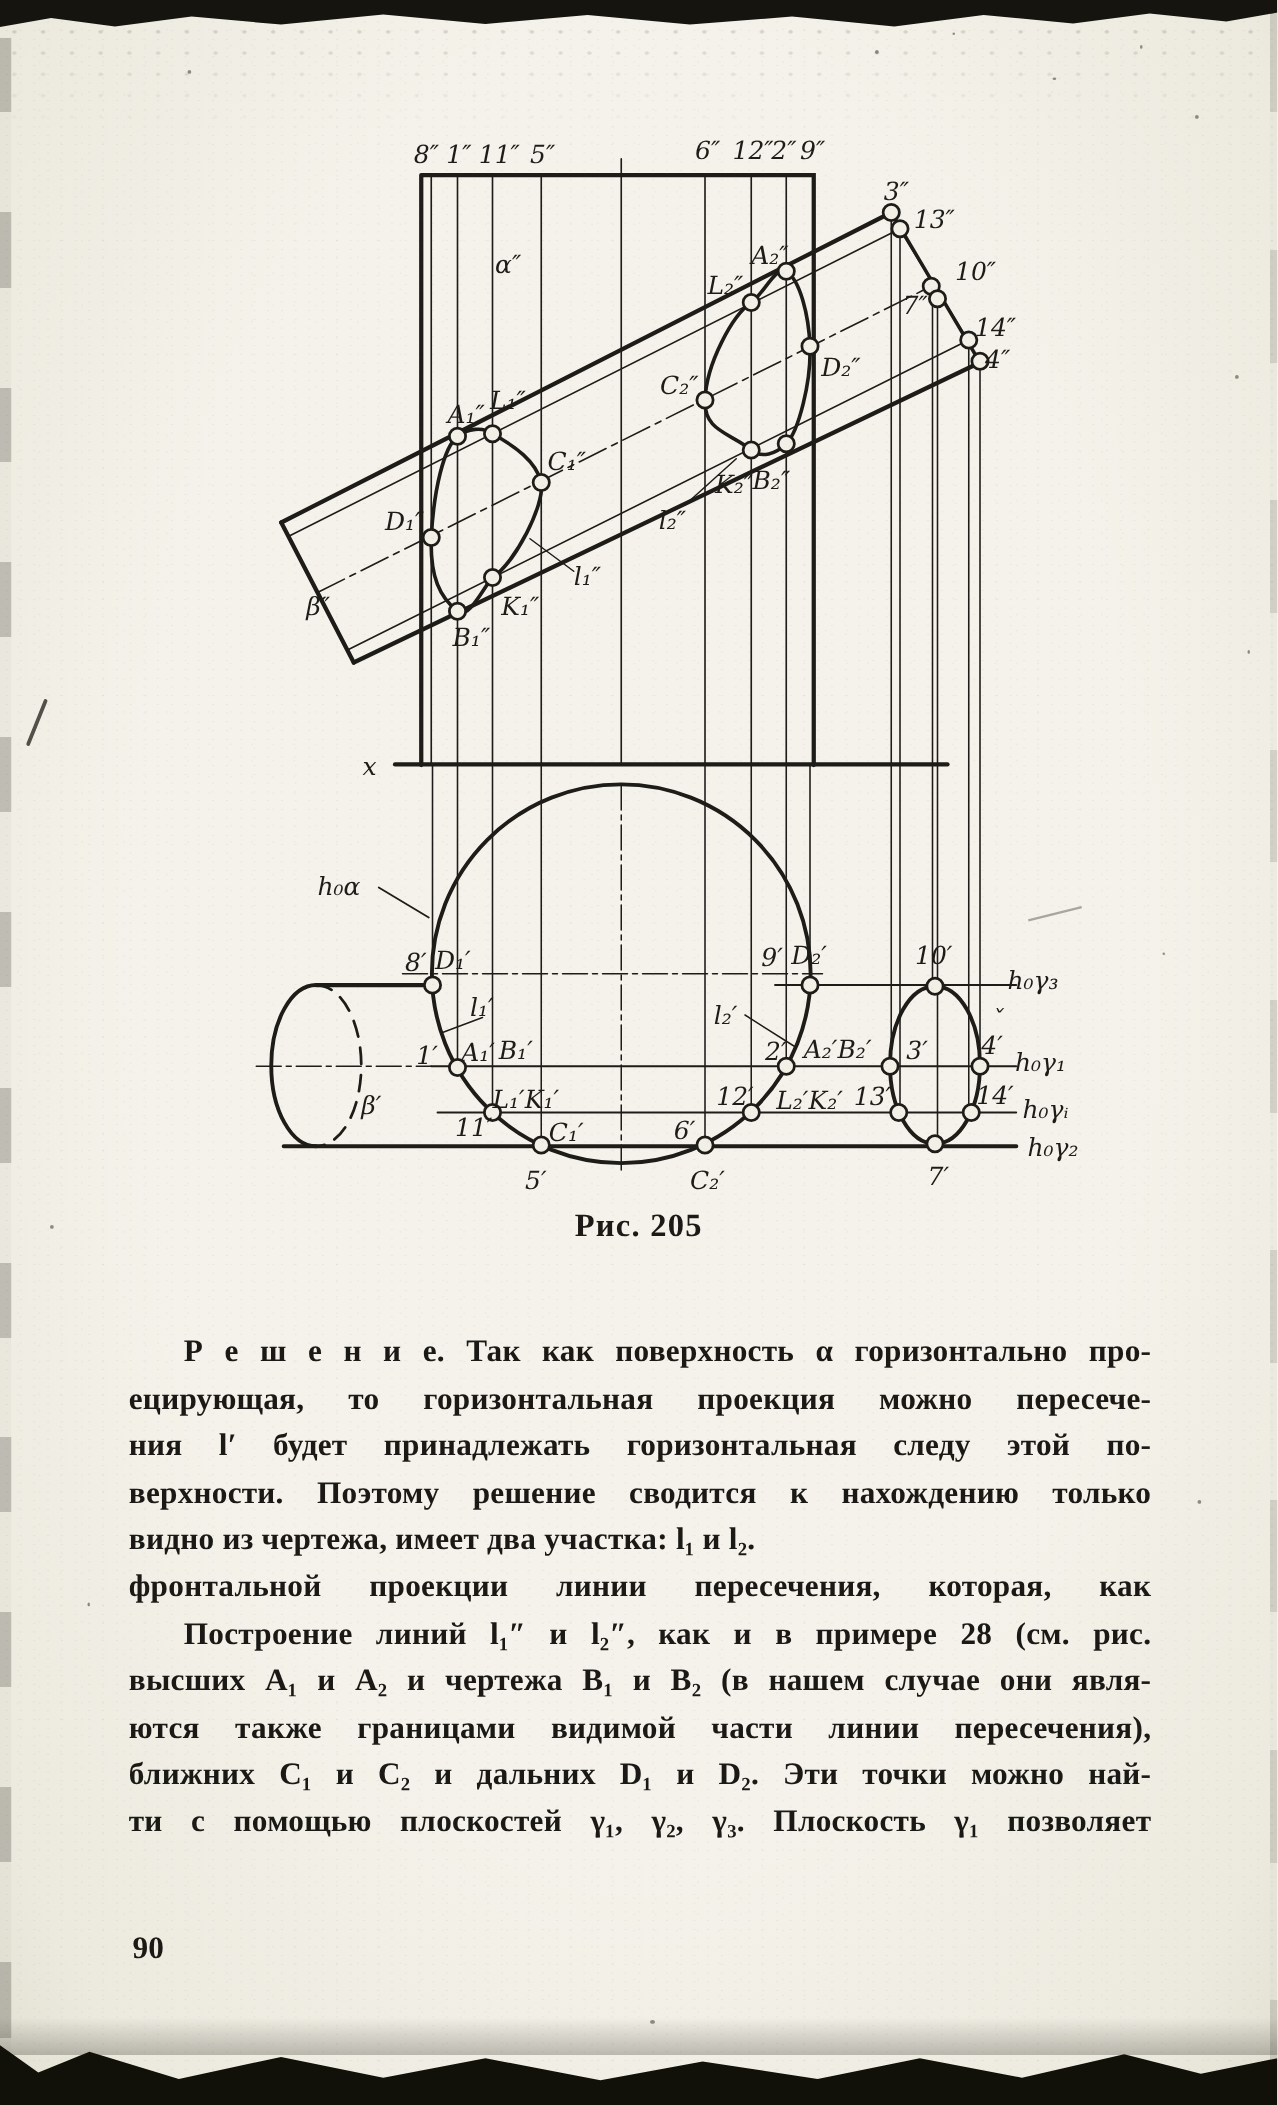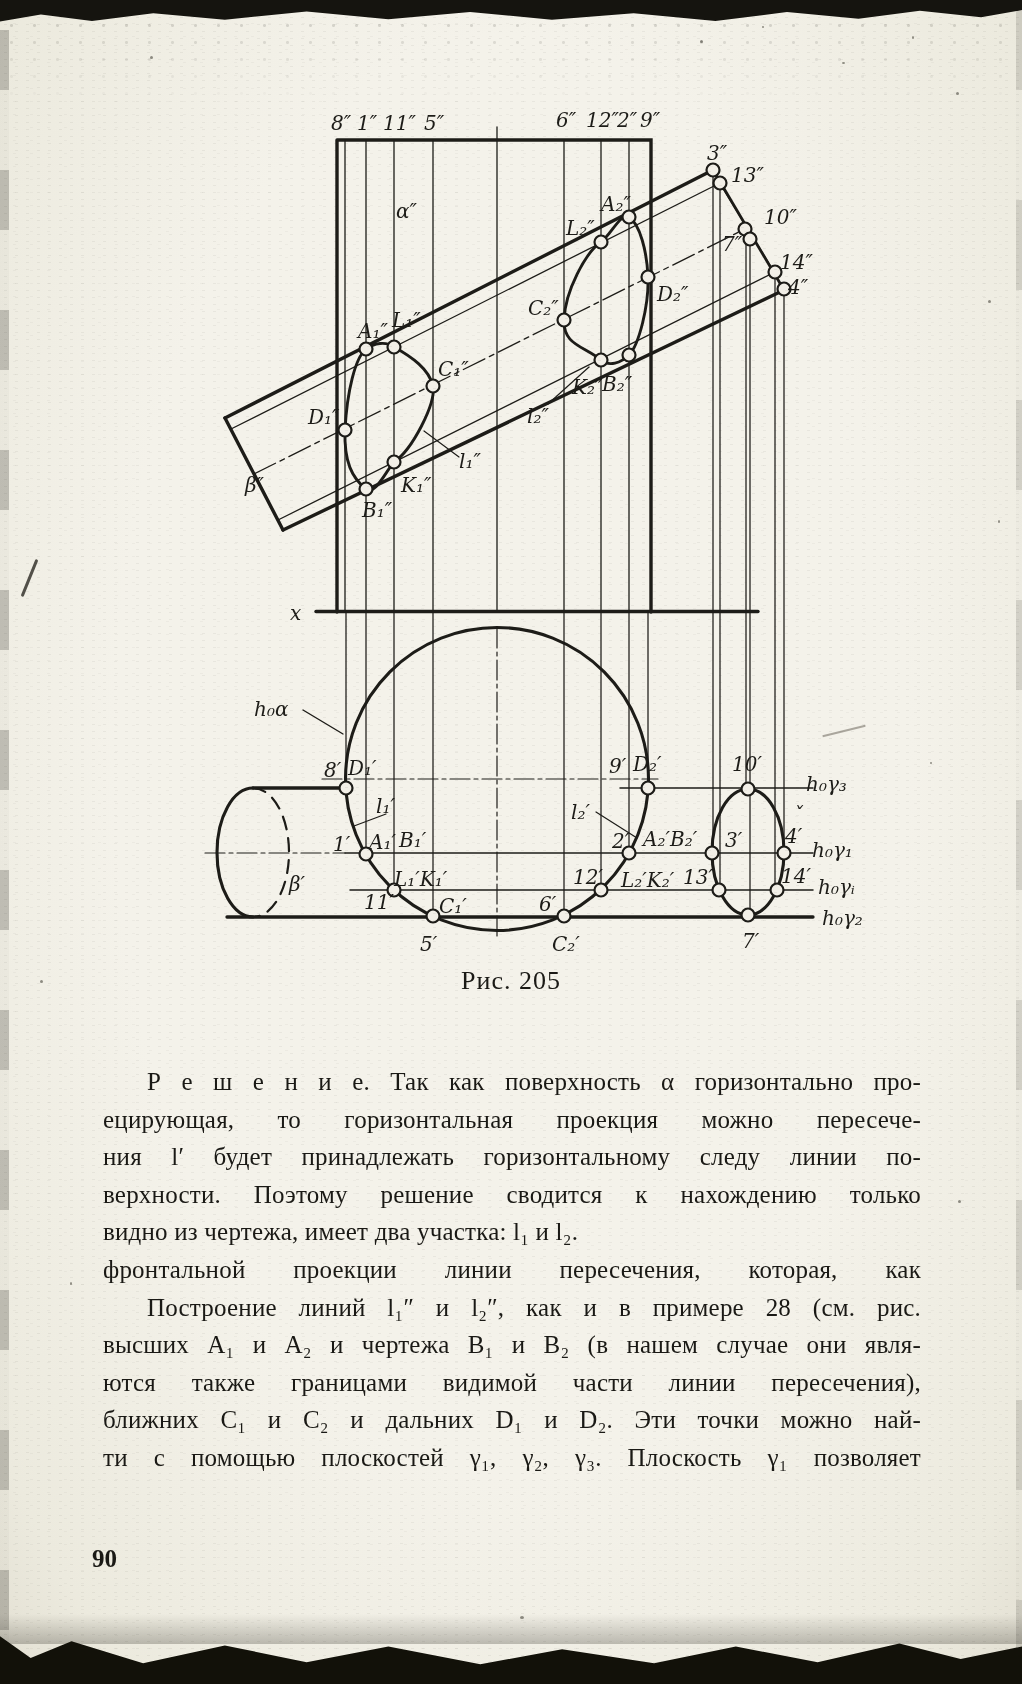--- a/index.html
+++ b/index.html
@@ -55,31 +55,31 @@
   }
   .speck{position:absolute;background:#3a382f;border-radius:50%;z-index:27;opacity:.55;}
 
   .figure-svg{position:absolute;top:0;left:0;z-index:10;}
   .figure-svg text{
     font-family:"DejaVu Serif","DejaVu Sans",serif;
     font-style:italic;font-size:20px;fill:#1d1c18;
   }
   .caption{
     position:absolute;top:966px;left:0;width:1022px;text-align:center;z-index:12;
-    font-size:26px;font-weight:normal;color:#1b1a16;letter-spacing:1px;
+    font-size:26px;font-weight:bold;color:#1b1a16;letter-spacing:1px;
   }
   .textblock{
     position:absolute;left:103px;top:1063px;width:818px;z-index:12;
     font-size:25px;line-height:37.6px;color:#1a1915;letter-spacing:.2px;
   }
-  .tline{text-align:justify;text-align-last:justify;white-space:normal;}
+  .tline{text-align:justify;text-align-last:justify;white-space:normal;font-weight:bold;}
   .tline.indent{padding-left:44px;}
   .tline.lastline{text-align-last:left;}
   .pagenum{
-    position:absolute;left:92px;top:1545px;z-index:12;
+    position:absolute;left:106px;top:1545px;z-index:12;
     font-size:25px;font-weight:bold;color:#1a1915;
   }
 </style>
 </head>
 <body>
 
 <div class="scan-top"></div>
 <div class="scan-top2"></div>
 <div class="scan-bottom"></div>
 <div class="scan-bottom-fade"></div>
@@ -257,21 +257,21 @@
       <text x="822" y="925" font-size="21">h₀γ₂</text>
       <text x="289" y="891" font-size="23">β′</text>
     </g>
 </svg>
 
 <div class="caption">Рис. 205</div>
 
 <div class="textblock">
   <div class="tline indent">Р е ш е н и е.  Так как поверхность α горизонтально про-</div>
   <div class="tline">ецирующая, то горизонтальная проекция можно пересече-</div>
-  <div class="tline">ния l′ будет принадлежать горизонтальному следу линии по-</div>
+  <div class="tline">ния l′ будет принадлежать горизонтальная следу этой по-</div>
   <div class="tline">верхности. Поэтому решение сводится к нахождению только</div>
   <div class="tline lastline">видно из чертежа, имеет два участка: l₁ и l₂.</div>
   <div class="tline">фронтальной проекции линии пересечения, которая, как</div>
   <div class="tline indent">Построение линий l₁″ и l₂″, как и в примере 28 (см. рис.</div>
   <div class="tline">высших A₁ и A₂ и чертежа B₁ и B₂ (в нашем случае они явля-</div>
   <div class="tline">ются также границами видимой части линии пересечения),</div>
   <div class="tline">ближних C₁ и C₂ и дальних D₁ и D₂. Эти точки можно най-</div>
   <div class="tline">ти с помощью плоскостей γ₁, γ₂, γ₃. Плоскость γ₁ позволяет</div>
 </div>
 

